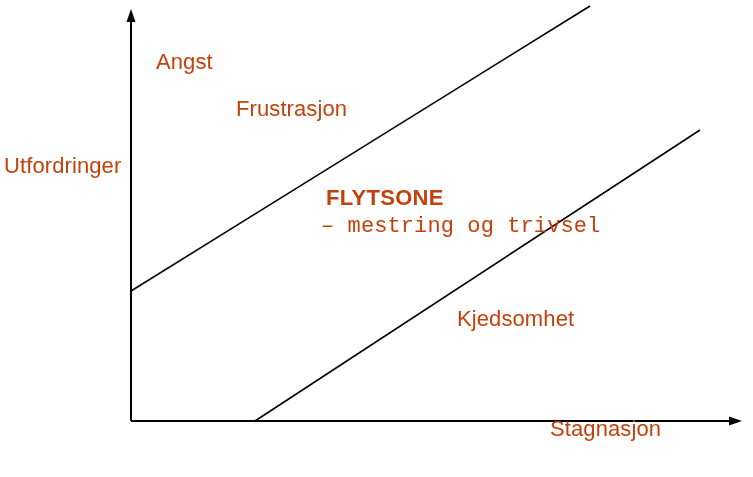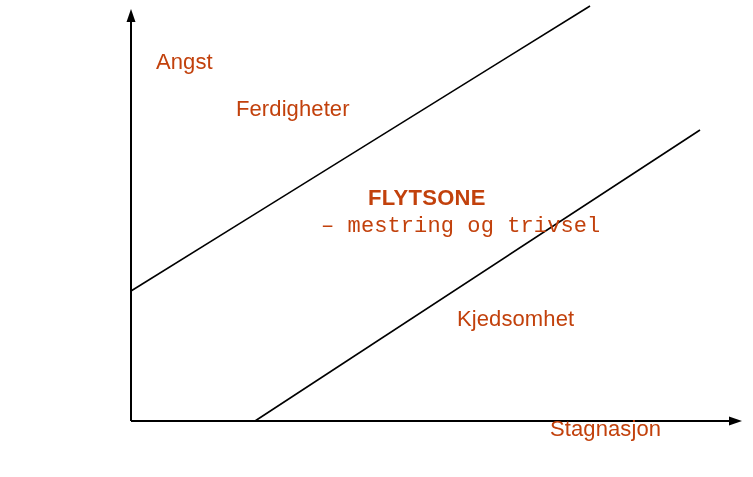--- a/index.html
+++ b/index.html
@@ -35,21 +35,21 @@
     letter-spacing: 0.1px;
   }
   .lbl.bold {
     font-weight: bold;
     letter-spacing: 0.3px;
   }
   #label-utfordringer { left: 4px;   top: 154px; }
   #label-ferdigheter  { left: 352px; top: 447px; }
   #label-angst        { left: 156px; top: 50px;  }
   #label-frustrasjon  { left: 236px; top: 97px;  }
-  #label-flytsone     { left: 326px; top: 186px; margin-left: 42px; }
+  #label-flytsone     { left: 326px; top: 186px; }
   #label-flytsone-sub { left: 321px; top: 215px; font-family: Liberation Mono, monospace; }
   #label-kjedsomhet   { left: 457px; top: 307px; }
   #label-stagnasjon   { left: 550px; top: 371px; margin-top: 46px; }
 </style>
 </head>
 <body>
 
 <div id="canvas">
 
   <svg id="flow-svg" viewBox="0 0 753 477" xmlns="http://www.w3.org/2000/svg">
@@ -60,25 +60,26 @@
 
     <line x1="131" y1="421" x2="733" y2="421" stroke="#000000" stroke-width="2"></line>
 
     <polygon points="742,421 729,416.5 729,425.5" fill="#000000"></polygon>
 
     <line x1="131" y1="291" x2="590" y2="6" stroke="#000000" stroke-width="1.6"></line>
 
     <line x1="255" y1="421" x2="700" y2="130" stroke="#000000" stroke-width="1.6"></line>
   </svg>
 
+  <div class="lbl" id="label-utfordringer">Utfordringer</div>
 
 
   <div class="lbl" id="label-angst">Angst</div>
 
-  <div class="lbl" id="label-frustrasjon">Ferdigheter</div>
+  <div class="lbl" id="label-frustrasjon">Frustrasjon</div>
 
   <div class="lbl bold" id="label-flytsone">FLYTSONE</div>
 
   <div class="lbl" id="label-flytsone-sub">– mestring og trivsel</div>
 
   <div class="lbl" id="label-kjedsomhet">Kjedsomhet</div>
 
   <div class="lbl" id="label-stagnasjon">Stagnasjon</div>
 
 </div>

